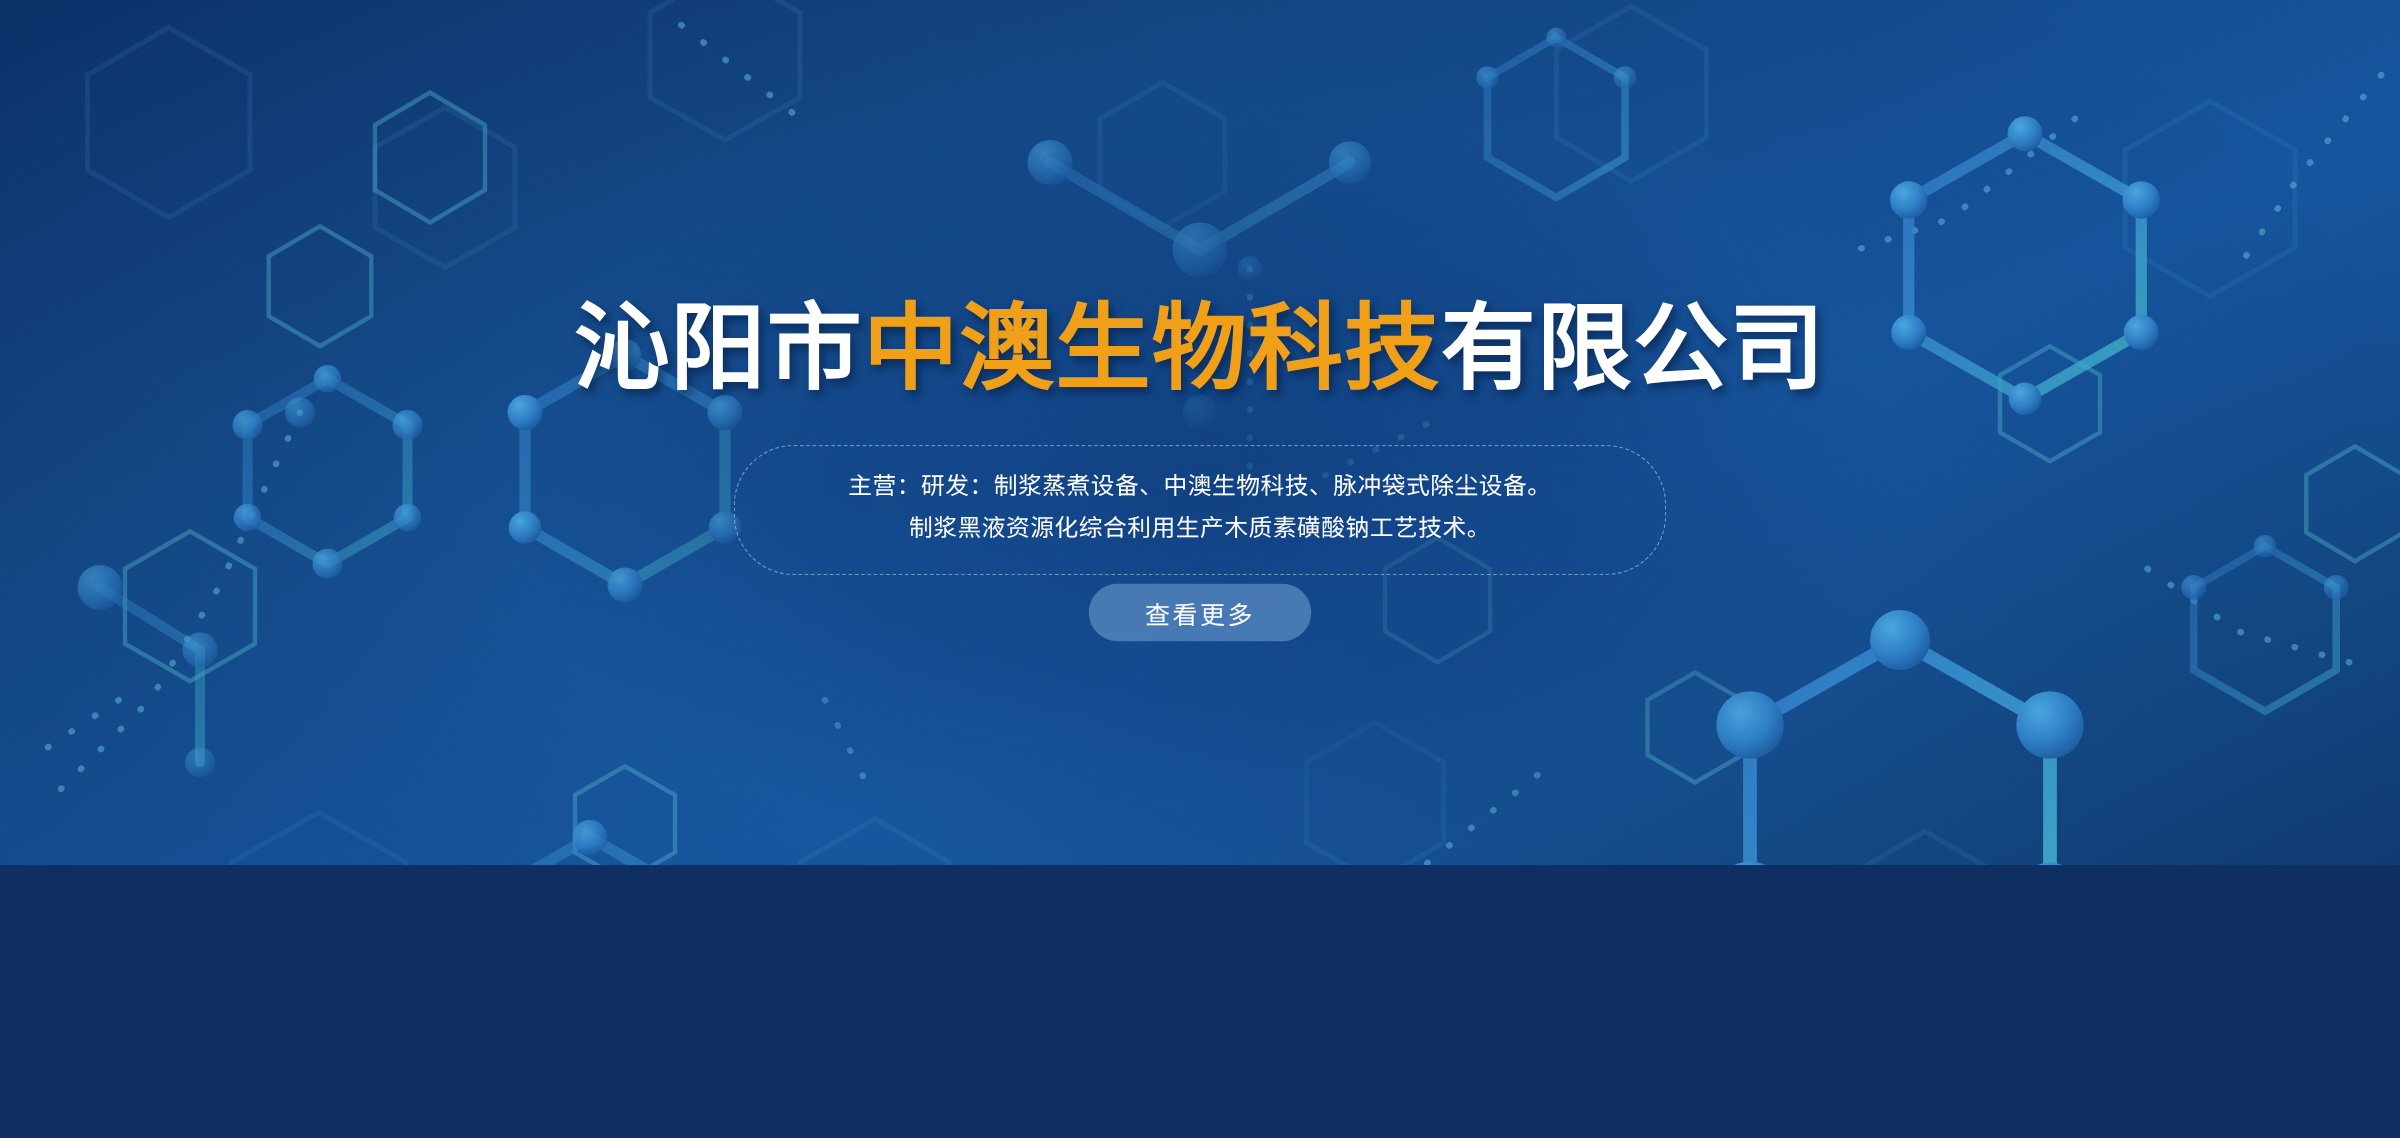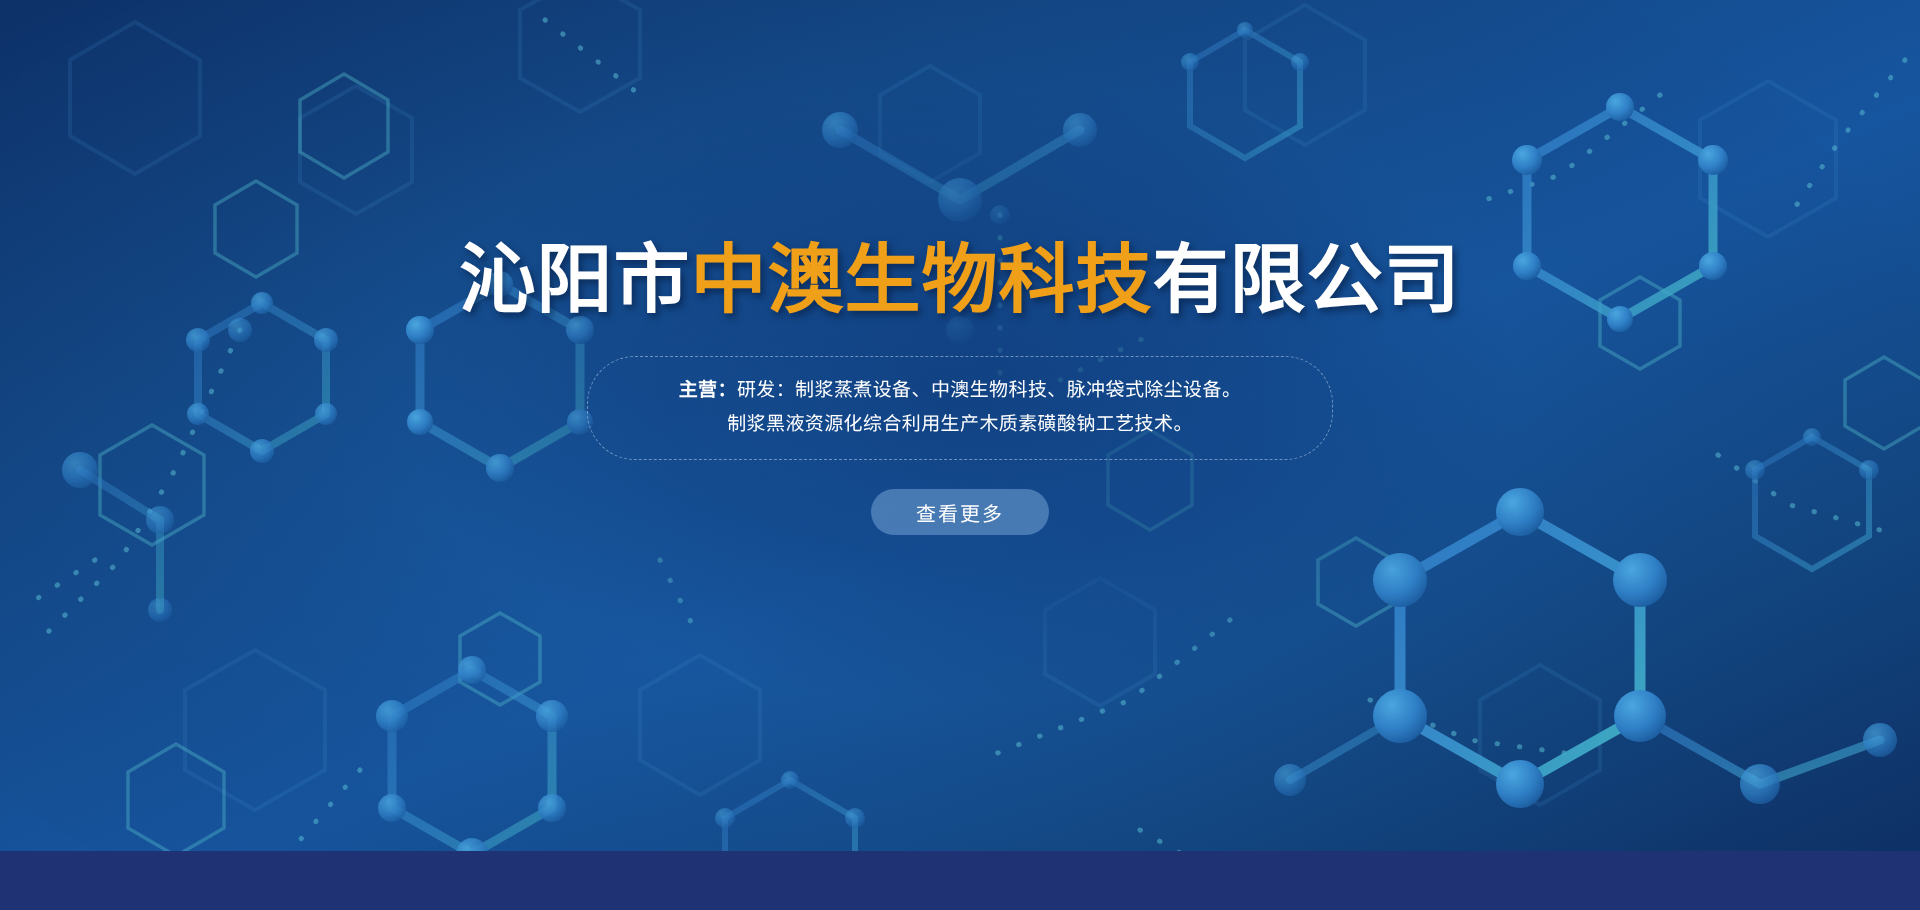--- a/index.html
+++ b/index.html
@@ -9,21 +9,21 @@
     background: #0f2f63;
   }
   body {
     font-family: "Liberation Sans", "DejaVu Sans", sans-serif;
     -webkit-font-smoothing: antialiased;
   }
 
   #stage {
     position: relative;
     width: 1920px;
-    height: 910px;
+    height: 692px;
     overflow: hidden;
   }
 
   
   .hero {
     position: absolute;
     left: 0;
     top: 0;
     width: 1920px;
     height: 851px;
@@ -99,26 +99,26 @@
     text-align: center;
   }
   .hero-subtitle-line {
     color: #ffffff;
     font-size: 19px;
     line-height: 34px;
     letter-spacing: 0.4px;
     white-space: nowrap;
   }
   .hero-subtitle-line .lead {
-    font-weight: 700;
+    font-weight: 400;
   }
 
   .hero-cta {
     position: absolute;
-    top: 489px;
+    top: 467px;
     left: 50%;
     transform: translateX(-50%);
     width: 178px;
     height: 46px;
     border: 0;
     border-radius: 23px;
     background: rgba(149,195,238,0.40);
     color: #ffffff;
     font-family: inherit;
     font-size: 20px;

